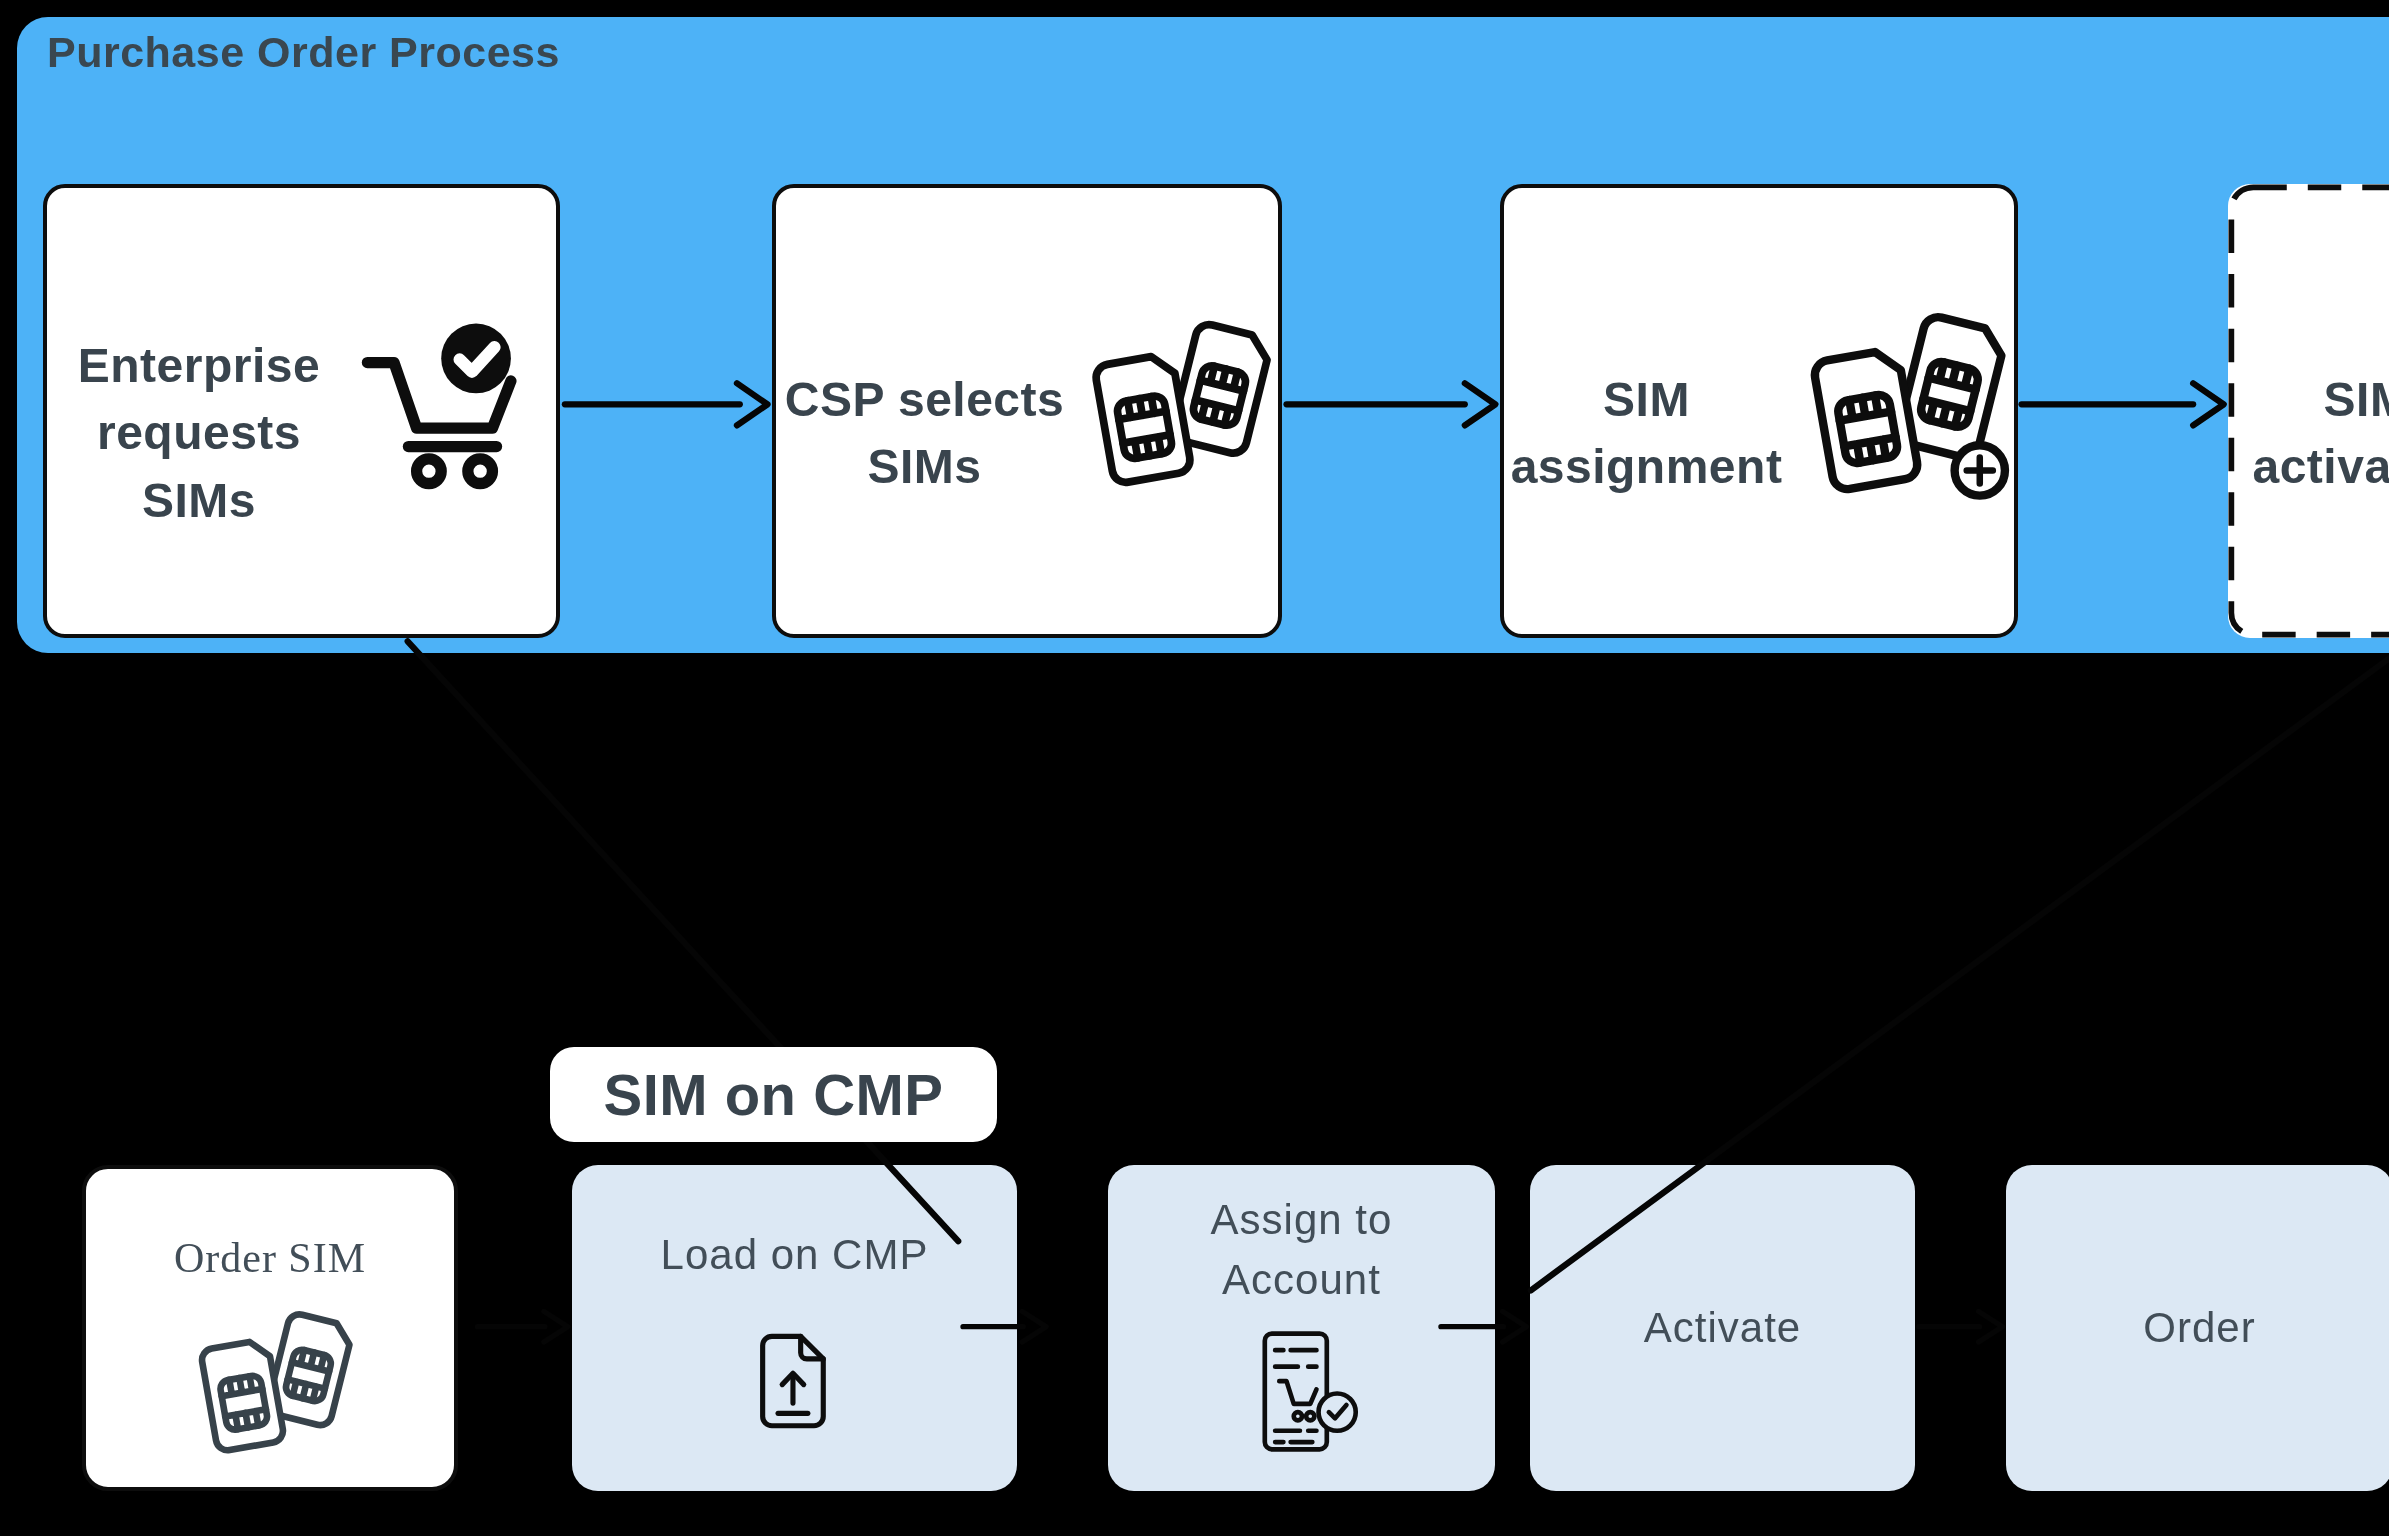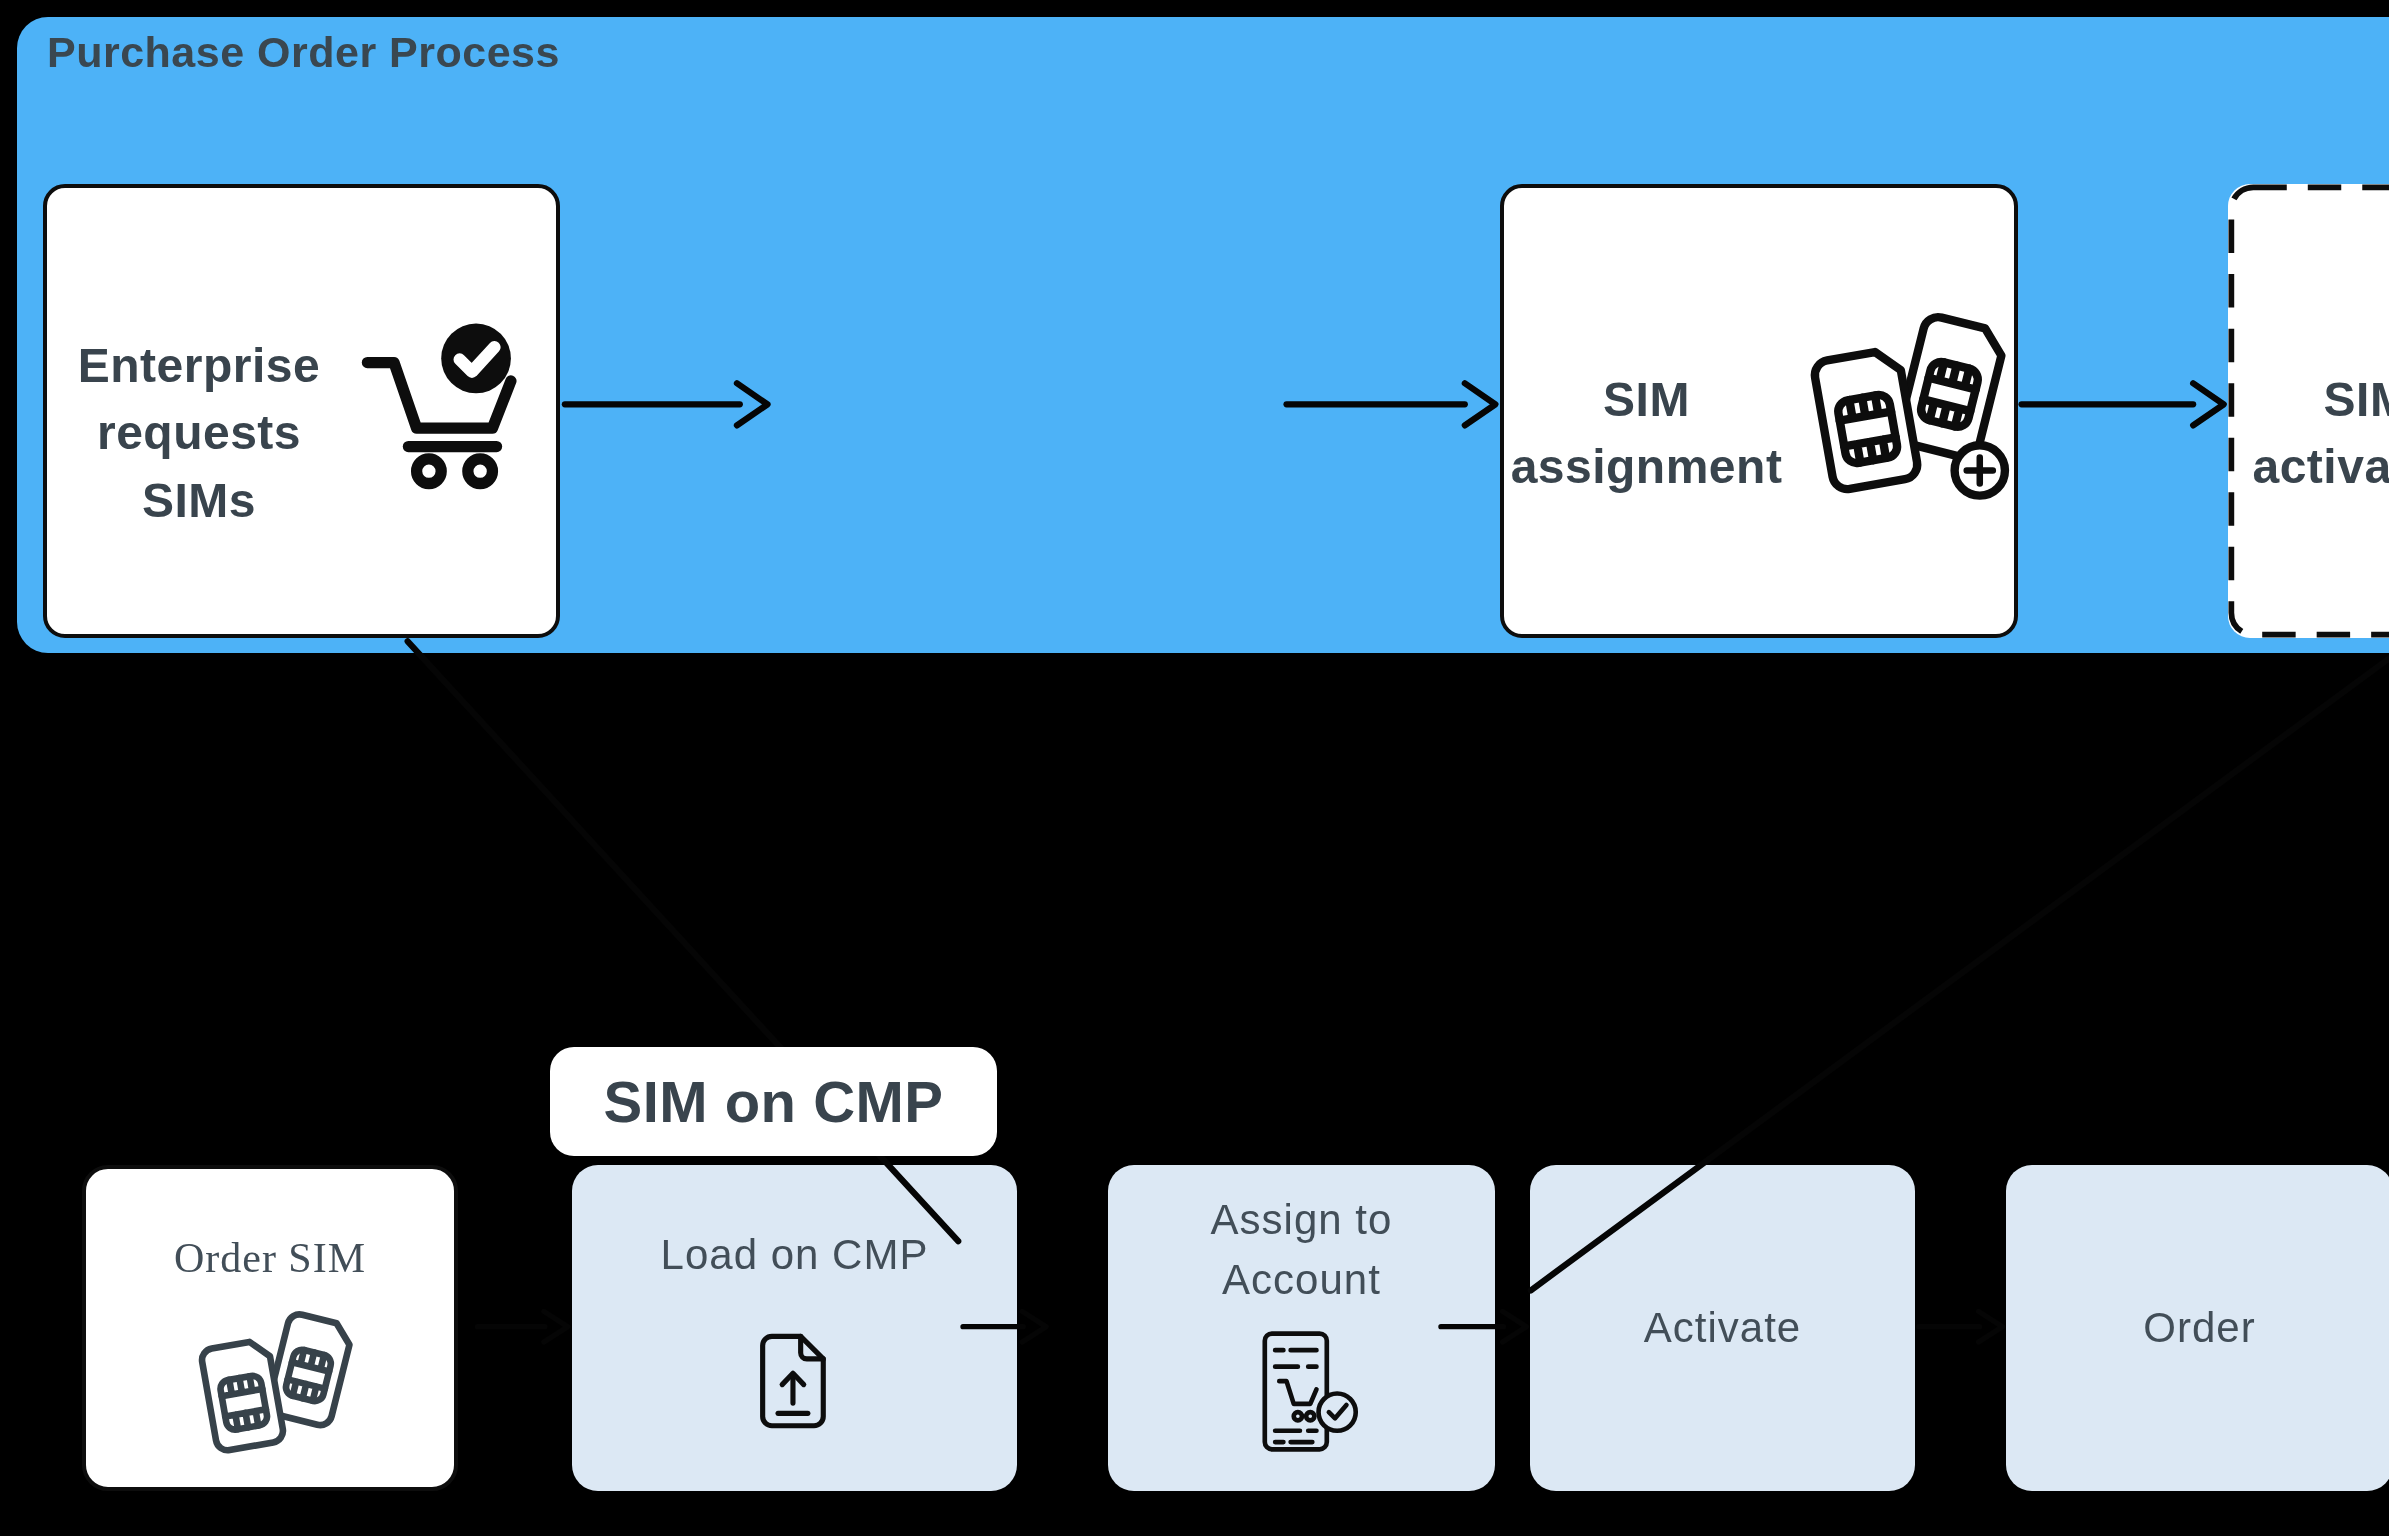--- a/index.html
+++ b/index.html
@@ -21,21 +21,21 @@
           text-align:center;letter-spacing:0.5px;}
   .icon-wrap{flex:1;display:flex;align-items:center;justify-content:center;
              padding-bottom:19px;position:relative;z-index:2;}
 
   #pbox1{left:43px;width:517px;}   #pbox1 .plabel{max-width:382px;}
   #pbox2{left:772px;width:510px;} #pbox2 .plabel{max-width:315px;}
   #pbox3{left:1500px;width:518px;} #pbox3 .plabel{max-width:315px;}
   #pbox4{left:2228px;width:517px;} #pbox4 .plabel{max-width:315px;}
 
   
-  .cmp-badge{position:absolute;left:550px;top:1047px;width:447px;height:109px;background:#fff;
+  .cmp-badge{position:absolute;left:550px;top:1047px;width:447px;height:95px;background:#fff;
              border-radius:24px;display:flex;align-items:center;justify-content:center;
              font-size:58px;font-weight:700;color:#39444D;z-index:60;letter-spacing:0.5px;}
 
   
   .bbox{position:absolute;top:1165px;height:326px;background:#DCE8F4;border-radius:26px;
         box-sizing:border-box;display:flex;flex-direction:column;align-items:center;z-index:10;}
   .bbox.white{background:#fff;border:4.8px solid #0d0d0d;}
   .blabel{font-size:42px;line-height:1.42;color:#424E58;text-align:center;letter-spacing:1px;}
   .pt1{margin-top:60px;} .pt2{margin-top:25px;}
   .bbox.center-text{justify-content:center;}
@@ -69,20 +69,39 @@
           <path d="M28 72 H71"></path>
           <circle cx="38" cy="84" r="6"></circle>
           <circle cx="63" cy="84" r="6"></circle>
         </g>
         <circle cx="61" cy="29" r="17" fill="#0d0d0d"></circle>
         <path d="M53 29.5 L59 35.5 L70 23.5" fill="none" stroke="#fff" stroke-width="6" stroke-linecap="round" stroke-linejoin="round"></path>
       </svg>
     </div>
   </div>
 
+  <div class="pbox" id="pbox2">
+    <div class="plabel">CSP selects SIMs</div>
+    <div class="icon-wrap">
+      <svg width="205" height="188" viewBox="0 0 120 110">
+        <g fill="#fff" stroke="#0d0d0d" stroke-width="4.5" stroke-linecap="round" stroke-linejoin="round">
+          <g transform="rotate(14 85 50)">
+            <path d="M72 12 H96 L108 24 V74 A8 8 0 0 1 100 82 H72 A8 8 0 0 1 64 74 V20 A8 8 0 0 1 72 12 Z"></path>
+            <rect x="73" y="35" width="26" height="32" rx="6" fill="none"></rect>
+            <path fill="none" d="M73 45 H99 M73 57 H99 M79 35 V45 M86 35 V45 M93 35 V45 M79 57 V67 M86 57 V67 M93 57 V67"></path>
+          </g>
+          <g transform="rotate(-10 40 65)">
+            <path d="M26 30 H52 L64 42 V92 A8 8 0 0 1 56 100 H26 A8 8 0 0 1 18 92 V38 A8 8 0 0 1 26 30 Z"></path>
+            <rect x="27" y="53" width="28" height="34" rx="6" fill="none"></rect>
+            <path fill="none" d="M27 63 H55 M27 77 H55 M34 53 V63 M41 53 V63 M48 53 V63 M34 77 V87 M41 77 V87 M48 77 V87"></path>
+          </g>
+        </g>
+      </svg>
+    </div>
+  </div>
 
   <div class="pbox" id="pbox3">
     <div class="plabel">SIM assignment</div>
     <div class="icon-wrap">
       <svg width="225" height="205" viewBox="0 0 120 110">
         <g fill="#fff" stroke="#0d0d0d" stroke-width="4.5" stroke-linecap="round" stroke-linejoin="round">
           <g transform="rotate(14 85 50)">
             <path d="M72 12 H96 L108 24 V74 A8 8 0 0 1 100 82 H72 A8 8 0 0 1 64 74 V20 A8 8 0 0 1 72 12 Z"></path>
             <rect x="73" y="35" width="26" height="32" rx="6" fill="none"></rect>
             <path fill="none" d="M73 45 H99 M73 57 H99 M79 35 V45 M86 35 V45 M93 35 V45 M79 57 V67 M86 57 V67 M93 57 V67"></path>

